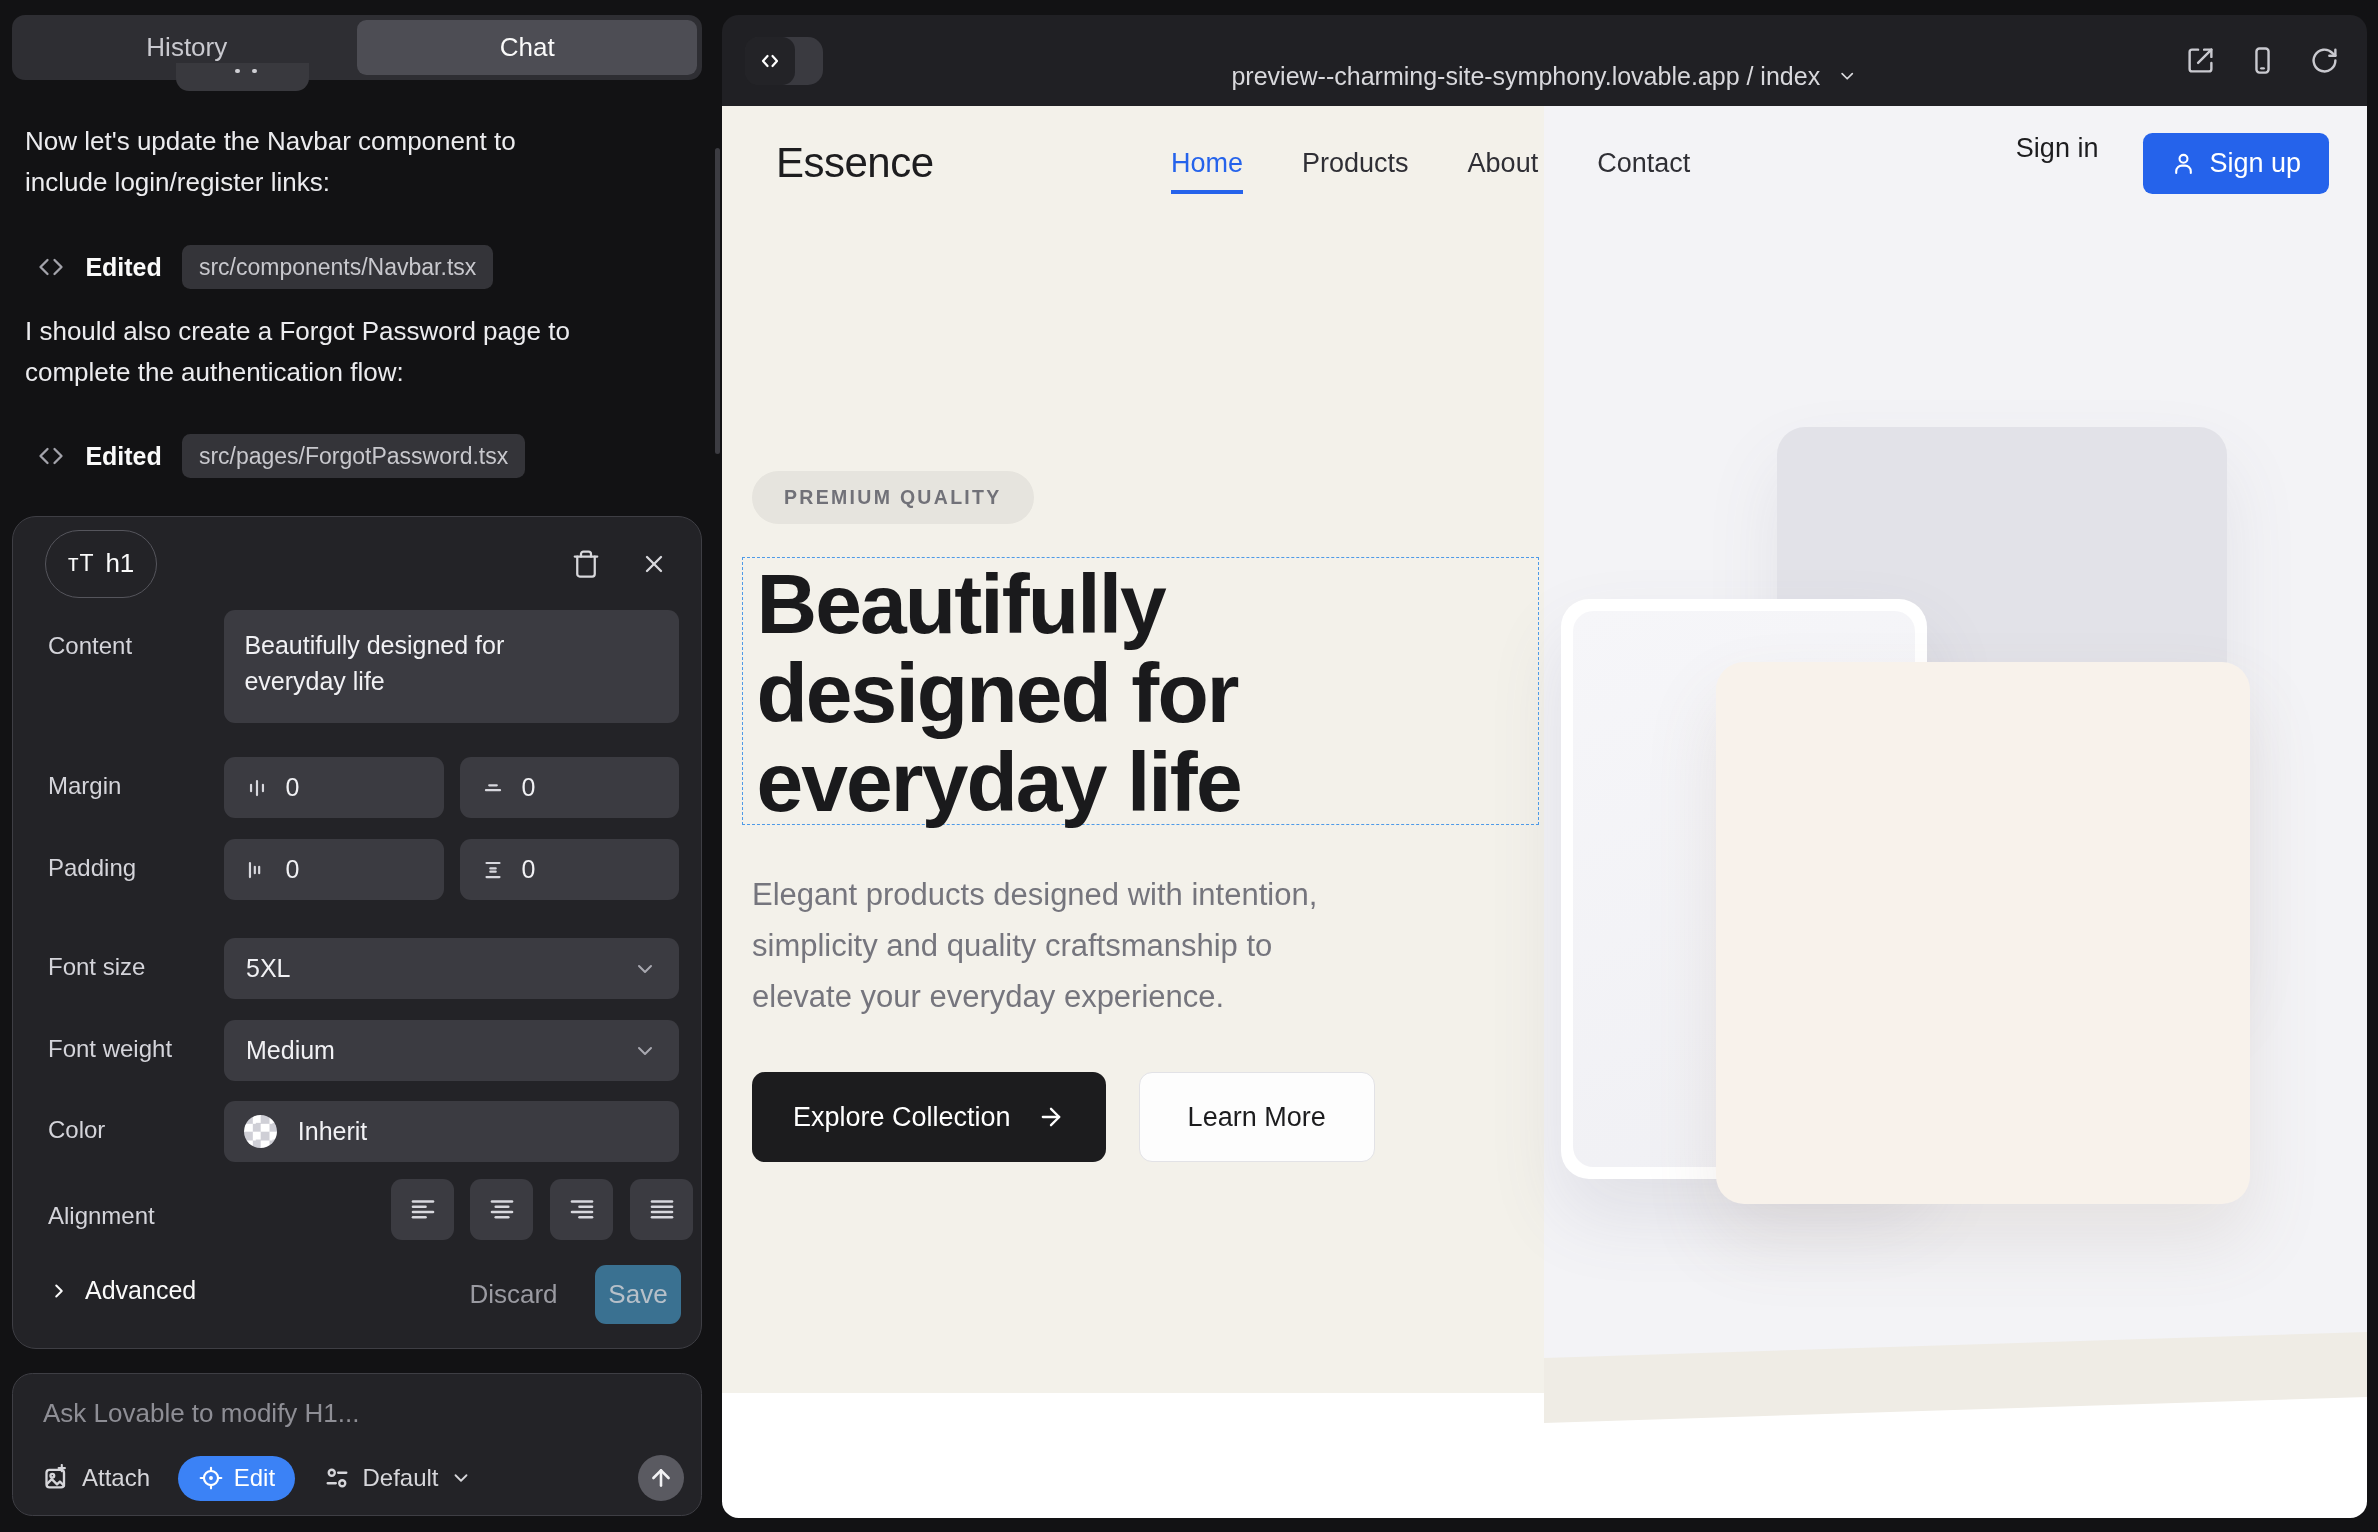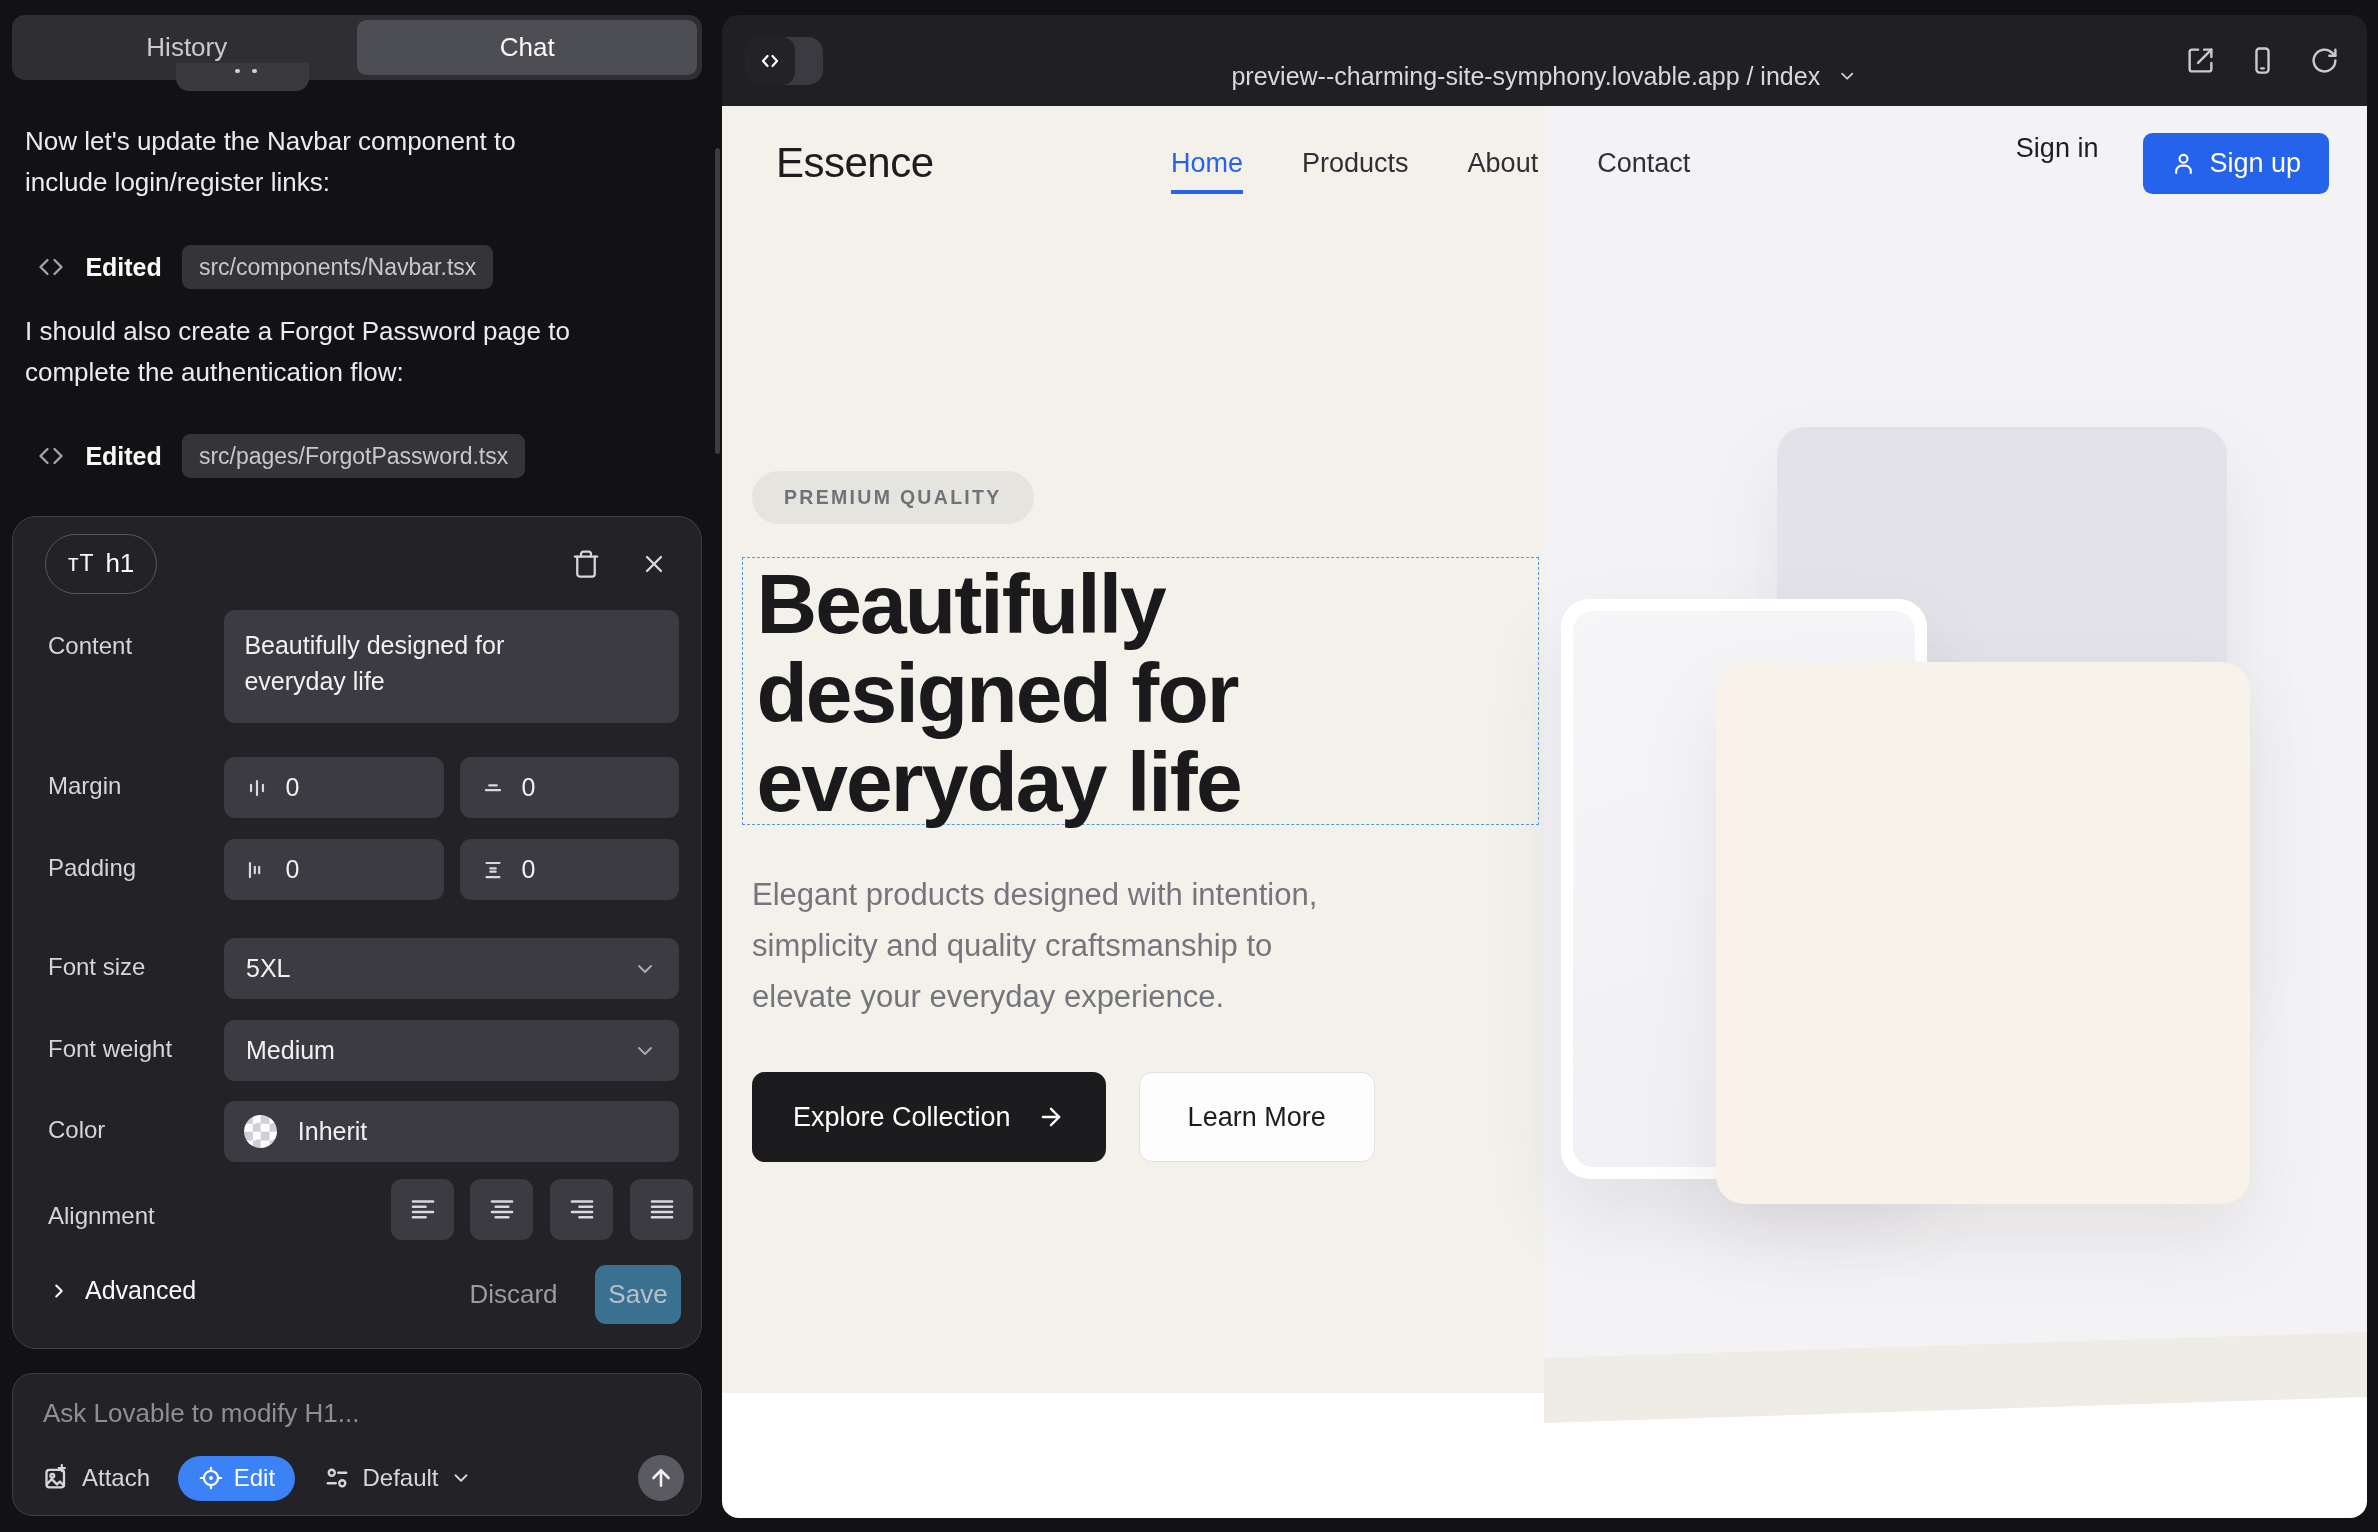--- a/index.html
+++ b/index.html
@@ -21,21 +21,21 @@
 
   .msg { position:absolute; left:25px; width:672px; font-size:26px; line-height:1.58; color:#ececef; white-space:pre-line; }
   .edited-row { position:absolute; left:37px; height:48px; display:flex; align-items:center; gap:20.4px; }
   .edited-row .code-ic { color:#a3a3ab; }
   .edited-label { font-size:25px; font-weight:bold; color:#fafafa; }
   .file-chip { background:#343439; border-radius:8.3px; padding:8.3px 16.7px; font-size:23px; color:#c8c8cd; }
 
   
   #panel { position:absolute; left:12px; top:516px; width:690px; height:833px; background:#232327; border:1.9px solid #3e3e44; border-radius:24px; }
   .panel-head { position:absolute; left:0; top:0; width:100%; height:93px; display:flex; align-items:center; padding:0 33px 0 32px; }
-  .tag-pill { display:flex; align-items:center; gap:11px; border:1.9px solid #55555c; border-radius:927px; padding:7.4px 22px; height:60px; }
+  .tag-pill { display:flex; align-items:center; gap:11px; border:1.9px solid #55555c; border-radius:927px; padding:7.4px 22px; height:68px; }
   .tag-pill .type-ic { font-size:23px; color:#fafafa; letter-spacing:0.9px; }
   .tag-pill .tag-name { font-size:26px; color:#fafafa; }
   .head-icons { margin-left:auto; display:flex; align-items:center; gap:39px; color:#d8d8dc; }
 
   .lbl { position:absolute; left:35px; font-size:24px; color:#d4d4da; }
   .ctrl { position:absolute; background:#3b3b41; border-radius:11px; color:#f1f1f4; display:flex; align-items:center; }
   .ctrl .ico { color:#d8d8de; margin-right:15px; }
   .num { font-size:25px; }
   .sel-val { font-size:25px; }
   .chev { margin-left:auto; color:#a8a8b0; }

